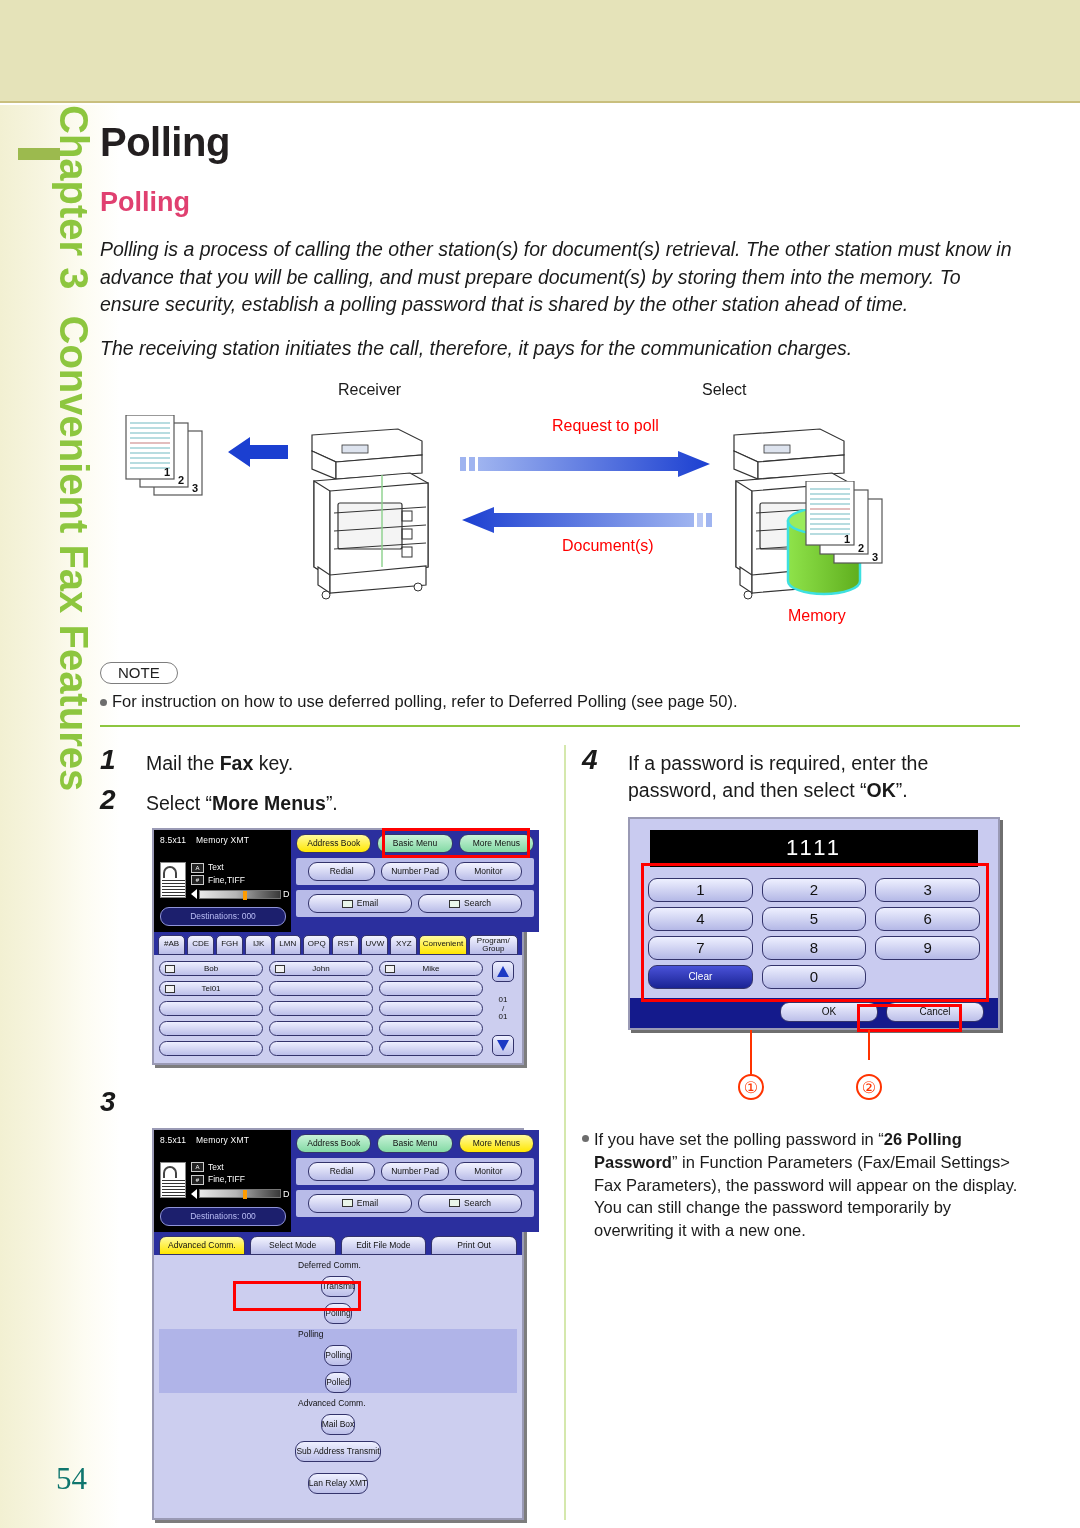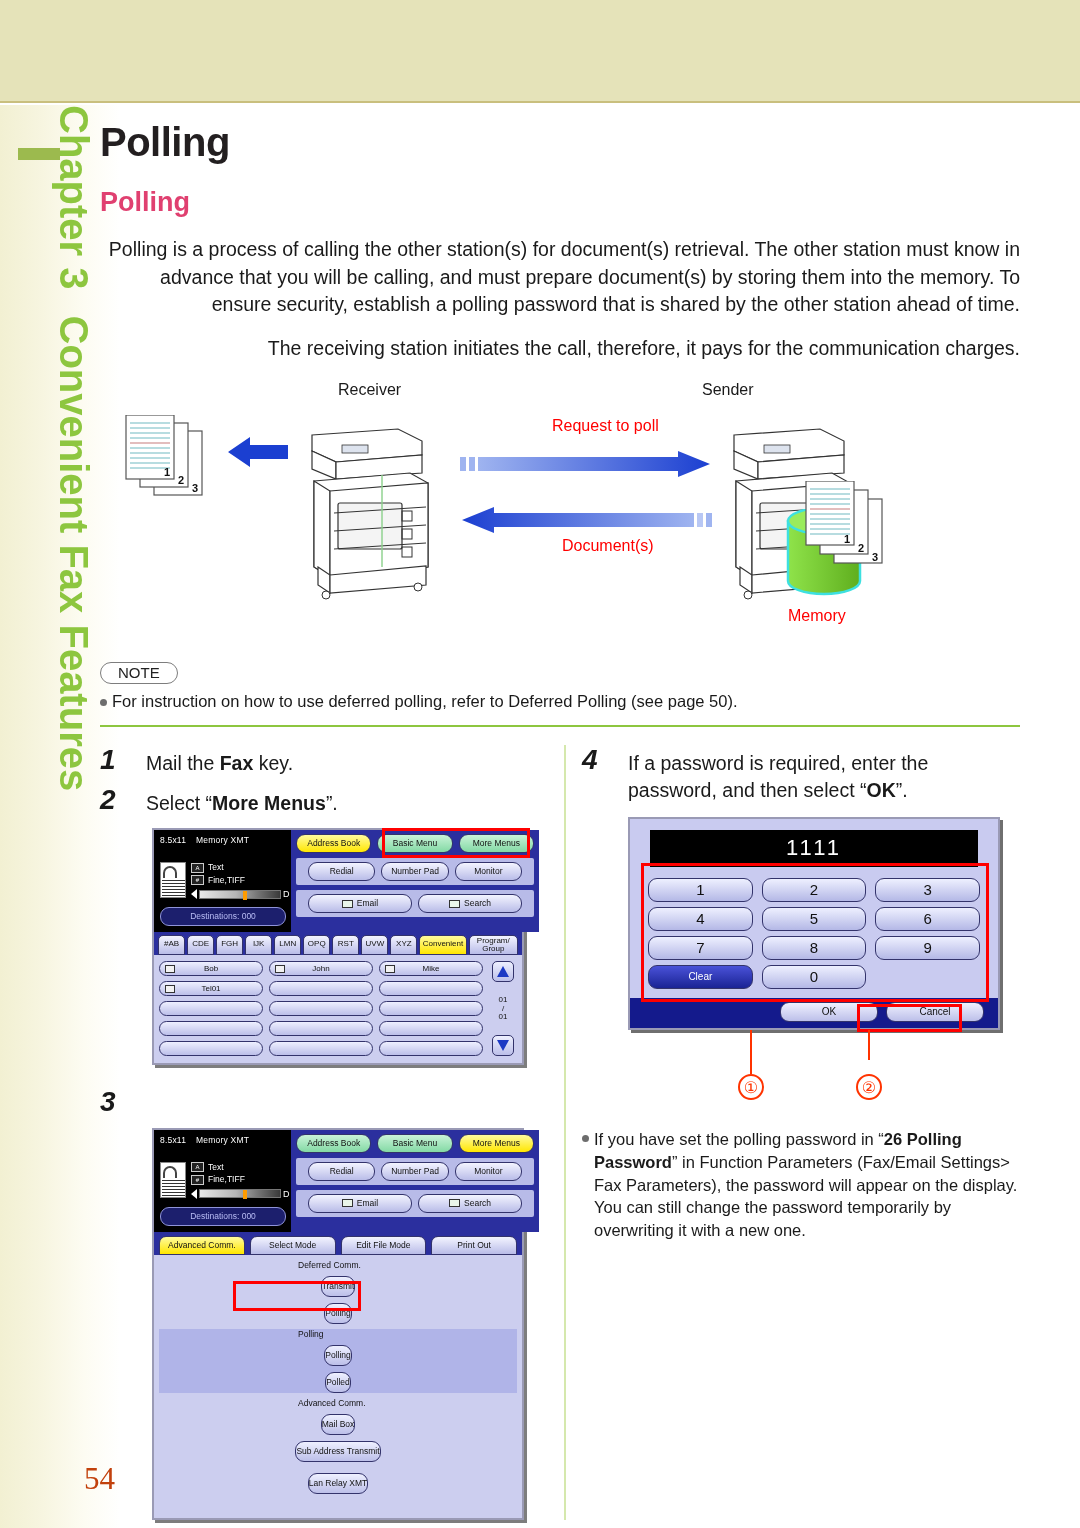--- a/index.html
+++ b/index.html
@@ -47,21 +47,21 @@
   h1.page-title {
     font-size:40px; font-weight:bold; color:#231f20;
     margin:0 0 22px 0; letter-spacing:-0.5px;
   }
   h2.section-title {
     font-size:27px; font-weight:bold; color:#e04070;
     margin:0 0 18px 0;
   }
   p.body-text {
     font-size:19.5px; color:#1a1a1a; line-height:1.42;
-    margin:0 0 16px 0; text-align:right;
+    margin:0 0 16px 0; text-align:left;font-style:italic;
   }
 
   
   #diagram { position:relative; width:900px; height:265px; margin:8px 0 8px 0; }
   .diag-label { position:absolute; font-size:16px; color:#1a1a1a; }
   .diag-red { position:absolute; font-size:16px; color:#ff0000; }
 
   
   #note-area { margin-top:18px; }
   .note-badge {
@@ -240,22 +240,22 @@
     position:absolute; width:26px; height:26px; border:2px solid #ff3300;
     border-radius:50%; color:#ff3300; font-size:16px; text-align:center;
     line-height:23px;
   }
 
   .right-note { margin-top:6px; font-size:16.5px; color:#1a1a1a; line-height:1.38;
     display:flex; align-items:flex-start; gap:5px; }
   .right-note b { font-weight:bold; }
 
   #page-number {
-    position:absolute; left:84px; top:1461px;
-    font-size:31px; color:#c2410c; font-family:"Liberation Serif", serif;
+    position:absolute; left:56px; top:1461px;
+    font-size:31px; color:#0f766e; font-family:"Liberation Serif", serif;
   }
 </style>
 </head>
 <body>
 
 <div id="top-band"></div>
 <div id="left-gradient"></div>
 <div id="chapter-tab"></div>
 
 <div id="chapter-side">
@@ -267,21 +267,21 @@
 
   <h1 class="page-title">Polling</h1>
   <h2 class="section-title">Polling</h2>
 
   <p class="body-text">Polling is a process of calling the other station(s) for document(s) retrieval. The other station must know in advance that you will be calling, and must prepare document(s) by storing them into the memory. To ensure security, establish a polling password that is shared by the other station ahead of time.</p>
   <p class="body-text">The receiving station initiates the call, therefore, it pays for the communication charges.</p>
 
   <div id="diagram">
 
     <div class="diag-label" style="left:238px; top:2px;">Receiver</div>
-    <div class="diag-label" style="left:602px; top:2px;">Sender</div>
+    <div class="diag-label" style="left:602px; top:2px;">Select</div>
 
     <svg style="position:absolute;left:20px;top:36px;" width="110" height="92">
       <g stroke="#555" fill="#fff" stroke-width="1.2">
         <rect x="34" y="16" width="48" height="64"></rect>
           <rect x="20" y="8" width="48" height="64"></rect>
           <rect x="6" y="0" width="48" height="64"></rect>
       </g>
       <g stroke="#9fd0d6" stroke-width="1.3">
         <line x1="10" y1="8" x2="50" y2="8"></line>
           <line x1="10" y1="13" x2="50" y2="13"></line>

